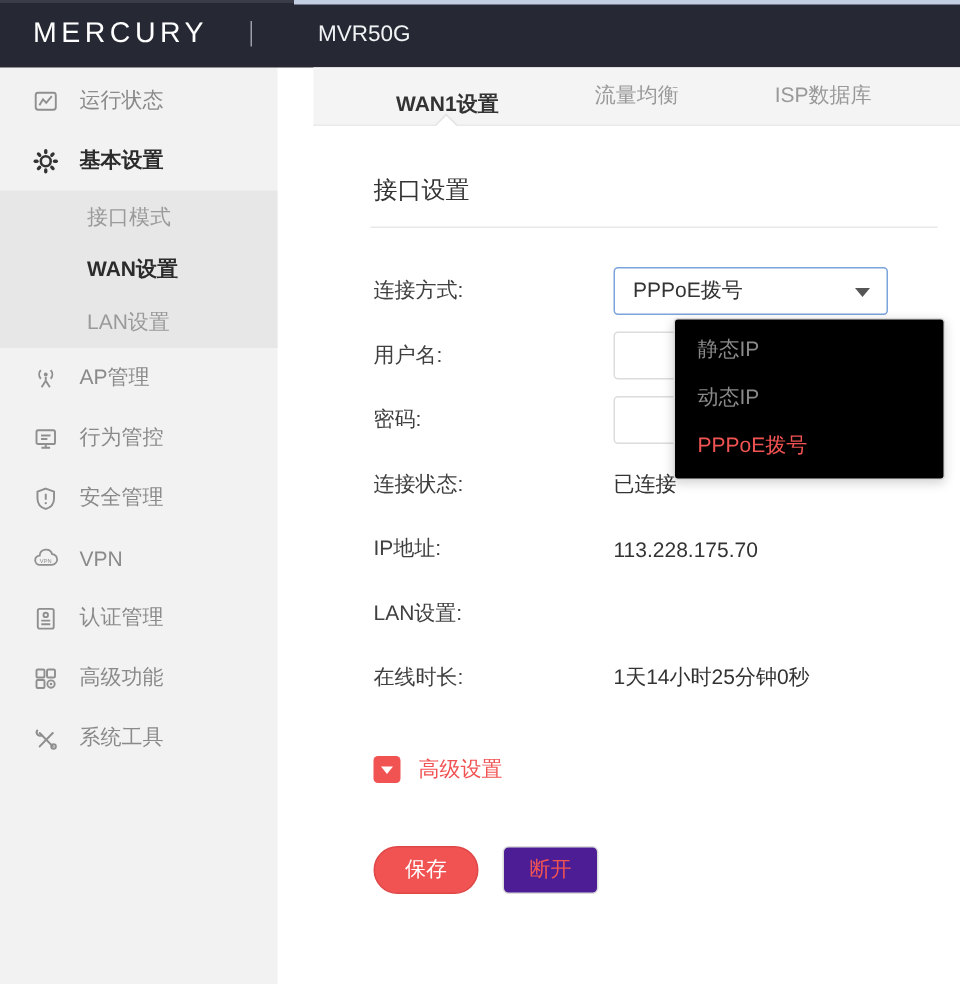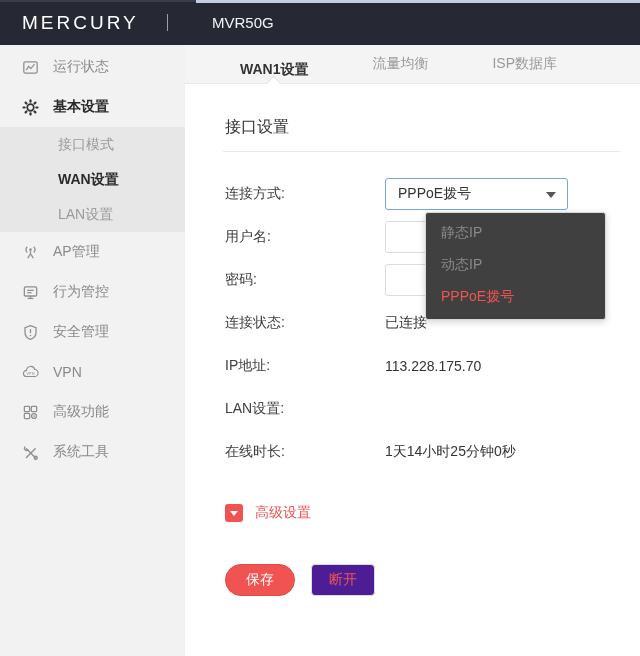--- a/index.html
+++ b/index.html
@@ -8,21 +8,21 @@
 
   
   .topbar { position:relative; height:45px; background:#262933; display:flex; align-items:center; }
   .edge-strip-left  { position:absolute; top:0; left:0; width:196px; height:2px; background:#3a3d47; }
   .edge-strip-right { position:absolute; top:0; left:196px; right:0; height:3px; background:#c4cee2; }
   .brand { color:#fff; font-size:19px; font-weight:normal; letter-spacing:3px; margin-left:22px; width:145px; }
   .topbar-divider { width:1px; height:17px; background:#9aa0ab; }
   .device { color:#f2f3f5; font-size:15px; margin-left:44px; }
 
   
-  .app { display:flex; height:611px; }
+  .app { display:flex; height:611px;gap:24px; }
 
   
   .sidebar { width:185px; background:#f2f2f2; padding-top:2px; flex:none; }
   .side-item { height:40px; display:flex; align-items:center; padding-left:22px; cursor:pointer; }
   .side-item .icon { width:17px; height:17px; margin-right:14px; flex:none; display:flex; align-items:center; justify-content:center; }
   .side-item .lbl { font-size:14px; color:#8a8a8a; }
   .side-item.active .lbl { color:#2b2b2b; font-weight:bold; }
   .submenu { background:#e7e7e7;text-align:center; }
   .sub-item { height:35px; display:flex; align-items:center; padding-left:58px; cursor:pointer; }
   .sub-item .lbl { font-size:14px; color:#9a9a9a; }
@@ -46,21 +46,21 @@
   .frow .fvalue { font-size:14px; color:#333; }
 
   .selectbox { width:183px; height:32px; border:1px solid #7ba4da; border-radius:3px; background:#fff;
     display:flex; align-items:center; padding:0 12px; position:relative; cursor:pointer; }
   .selectbox .sel-text { font-size:14px; color:#333; }
   .caret-down { position:absolute; right:11px; top:13px; width:0; height:0;
     border-left:5px solid transparent; border-right:5px solid transparent; border-top:6px solid #555; }
 
   .textinput { width:183px; height:32px; border:1px solid #dcdcdc; border-radius:3px; background:#fff; }
 
-  .dropdown-panel { position:absolute; left:200px; top:34px; width:181px; background:#404040;
+  .dropdown-panel { position:absolute; left:200px; top:34px; width:181px; background:#000000;
     border:1px solid #d9d9d9; border-radius:3px; box-shadow:0 2px 7px rgba(0,0,0,0.18);
     padding:4px 0 6px 0; z-index:5; }
   .dd-option { height:32px; display:flex; align-items:center; padding-left:15px; font-size:14px; color:#8a8a8a; cursor:pointer; }
   .dd-option.selected { color:#f15353; }
 
   .advanced { display:flex; align-items:center; margin-top:36px; cursor:pointer; }
   .adv-box { width:18px; height:18px; background:#f15353; border-radius:3px; display:flex; align-items:center; justify-content:center; }
   .adv-tri { width:0; height:0; border-left:4px solid transparent; border-right:4px solid transparent; border-top:5px solid #fff; }
   .adv-label { margin-left:12px; font-size:14px; color:#f15353; }
 
@@ -167,20 +167,31 @@
     <div class="side-item">
       <span class="icon">
         <svg viewBox="0 0 16 16" width="17" height="17" fill="none" stroke="#8f8f8f" stroke-width="1.1">
             <path d="M4.3,11.8 a2.9,2.9 0 0 1 -0.1-5.8 a4,4 0 0 1 7.8-0.9 a2.7,2.7 0 0 1 -0.4,6.7 z"></path>
             <text x="8" y="10.6" font-size="3.6" text-anchor="middle" fill="#8f8f8f" stroke="none">VPN</text>
           </svg>
       </span>
       <span class="lbl">VPN</span>
     </div>
 
+    <div class="side-item">
+      <span class="icon">
+        <svg viewBox="0 0 16 16" width="17" height="17" fill="none" stroke="#8f8f8f" stroke-width="1.2">
+            <rect x="3" y="1.8" width="10" height="12.4" rx="1.2"></rect>
+            <circle cx="8" cy="5.6" r="1.4"></circle>
+            <line x1="5.2" y1="9.2" x2="10.8" y2="9.2"></line>
+            <line x1="5.2" y1="11.4" x2="10.8" y2="11.4"></line>
+          </svg>
+      </span>
+      <span class="lbl">认证管理</span>
+    </div>
 
     <div class="side-item">
       <span class="icon">
         <svg viewBox="0 0 16 16" width="17" height="17" fill="none" stroke="#8f8f8f" stroke-width="1.2">
             <rect x="2.2" y="2.2" width="5" height="5" rx="0.8"></rect>
             <rect x="8.8" y="2.2" width="5" height="5" rx="0.8"></rect>
             <rect x="2.2" y="8.8" width="5" height="5" rx="0.8"></rect>
             <circle cx="11.3" cy="11.3" r="2.3"></circle>
             <circle cx="11.3" cy="11.3" r="0.8" fill="#8f8f8f" stroke="none"></circle>
           </svg>

